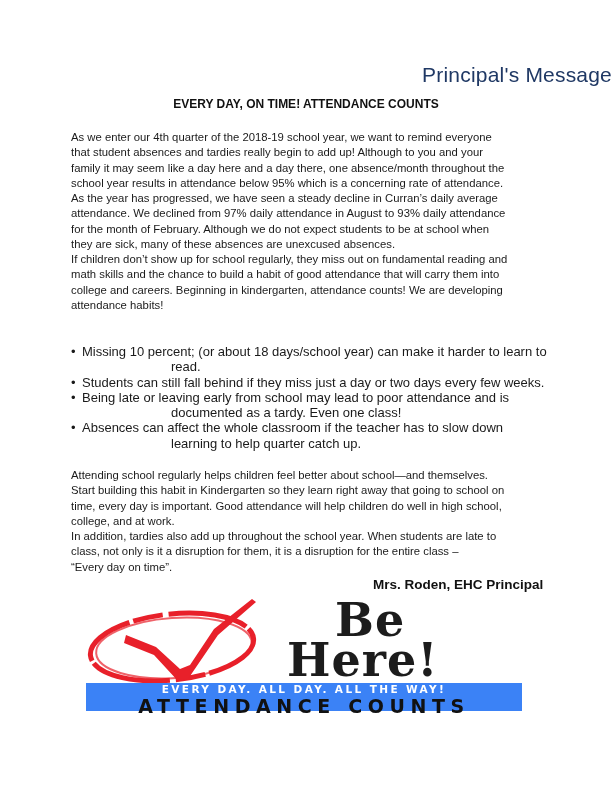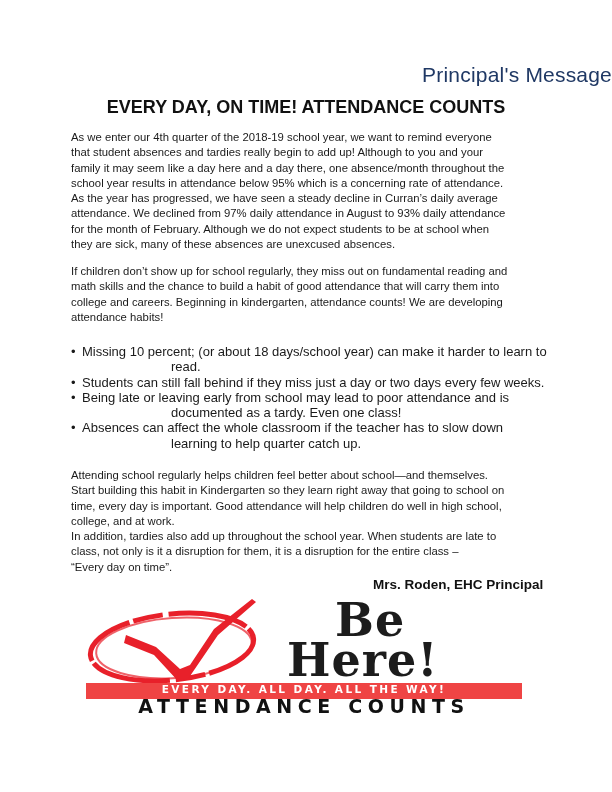--- a/index.html
+++ b/index.html
@@ -1,35 +1,35 @@
 <!DOCTYPE html>
 <html><head>
 <meta charset="utf-8">
 <style>
   html, body { margin: 0; padding: 0; background: #ffffff; }
   body { width: 612px; height: 792px; position: relative; overflow: hidden; font-family: "Liberation Sans", "DejaVu Sans", sans-serif; color: #111; }
   .page { position: absolute; left: 0; top: 0; width: 612px; height: 792px; background: #fff; }
 
   .title { position: absolute; left: 0; width: 612px; top: 63px; text-align: right; font-size: 21px; color: #1f3864; letter-spacing: 0.2px; }
-  .subtitle { position: absolute; left: 0; width: 612px; top: 97px; text-align: center; font-size: 18px; font-weight: bold; color: #111; }
+  .subtitle { position: absolute; left: 0; width: 612px; top: 97px; text-align: center; font-size: 12px; font-weight: bold; color: #111; }
 
   .para { position: absolute; left: 71px; width: 480px; font-size: 11.3px; line-height: 15.3px; color: #1a1a1a; }
   .para .line { display: block; white-space: nowrap; }
 
   .bullets { position: absolute; left: 71px; width: 480px; font-size: 13px; line-height: 15.3px; color: #1a1a1a; }
   .bullet { display: block; }
   .bullet .b-line { display: block; white-space: nowrap; }
   .bullet .b-cont { display: block; white-space: nowrap; padding-left: 100px; }
   .bullet .dot { display: inline-block; width: 11px; }
 
   .signature { position: absolute; left: 363px; top: 577px; font-size: 13.5px; font-weight: bold; color: #111; white-space: nowrap; margin-left: 10px; }
 
   .logo { position: absolute; left: 84px; top: 595px; width: 442px; height: 118px; }
   .logo svg { display: block; }
-  .tagline-bar { position: absolute; left: 86px; top: 683px; width: 436px; height: 16px; background: #ef4444; color: #fff; font-family: "DejaVu Sans", sans-serif; font-weight: bold; font-size: 10.5px; line-height: 12px; text-align: center; letter-spacing: 2.4px; white-space: nowrap; overflow: hidden; }
+  .tagline-bar { position: absolute; left: 86px; top: 683px; width: 436px; height: 28px; background: #3b82f6; color: #fff; font-family: "DejaVu Sans", sans-serif; font-weight: bold; font-size: 10.5px; line-height: 12px; text-align: center; letter-spacing: 2.4px; white-space: nowrap; overflow: hidden; }
   .counts { position: absolute; left: 84px; top: 695px; width: 440px; text-align: center; font-family: "DejaVu Sans", sans-serif; font-weight: bold; font-size: 19px; line-height: 22px; letter-spacing: 5.6px; color: #111; white-space: nowrap; }
   .be { position: absolute; left: 287px; top: 598px; font-family: "DejaVu Serif", serif; font-weight: bold; font-size: 46px; line-height: 44px; color: #1c1c1c; letter-spacing: 1px; margin-left: 48px; }
   .here { position: absolute; left: 287px; top: 637px; font-family: "DejaVu Serif", serif; font-weight: bold; font-size: 46px; line-height: 46px; color: #1c1c1c; letter-spacing: 1px; }
 </style>
 </head>
 <body>
 
 <div class="page">
 
   <div class="title">Principal's Message</div>
@@ -39,21 +39,21 @@
     <span class="line">As we enter our 4th quarter of the 2018-19 school year, we want to remind everyone</span>
     <span class="line">that student absences and tardies really begin to add up!  Although to you and your</span>
     <span class="line">family it may seem like a day here and a day there, one absence/month throughout the</span>
     <span class="line">school year results in attendance below 95% which is a concerning rate of attendance.</span>
     <span class="line">As the year has progressed, we have seen a steady decline in Curran’s daily average</span>
     <span class="line">attendance.  We declined from 97% daily attendance in August to 93% daily attendance</span>
     <span class="line">for the month of February.  Although we do not expect students to be at school when</span>
     <span class="line">they are sick, many of these absences are unexcused absences.</span>
   </div>
 
-  <div class="para" style="top:264px;">
+  <div class="para" style="top:252px;">
     <span class="line">If children don’t show up for school regularly, they miss out on fundamental reading and</span>
     <span class="line">math skills and the chance to build a habit of good attendance that will carry them into</span>
     <span class="line">college and careers. Beginning in kindergarten, attendance counts!  We are developing</span>
     <span class="line">attendance habits!</span>
   </div>
 
   <div class="bullets" style="top:344px;">
     <div class="bullet">
       <span class="b-line"><span class="dot">•</span><span>Missing 10 percent; (or about 18 days/school year) can make it harder to learn to</span></span>
       <span class="b-cont">read.</span>

